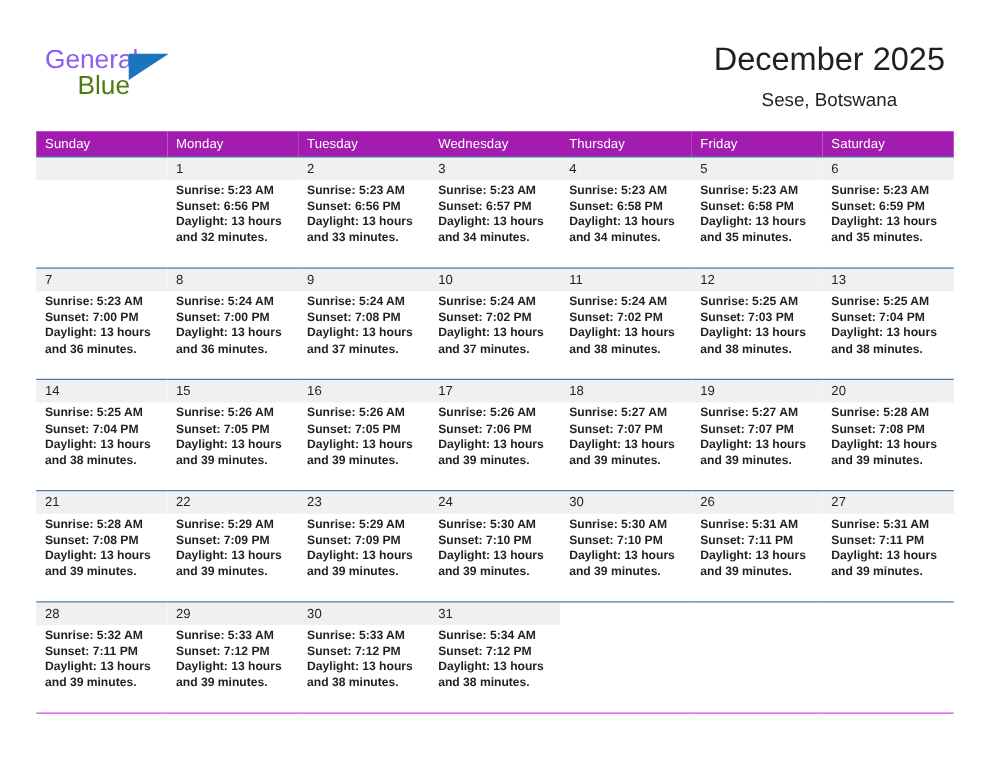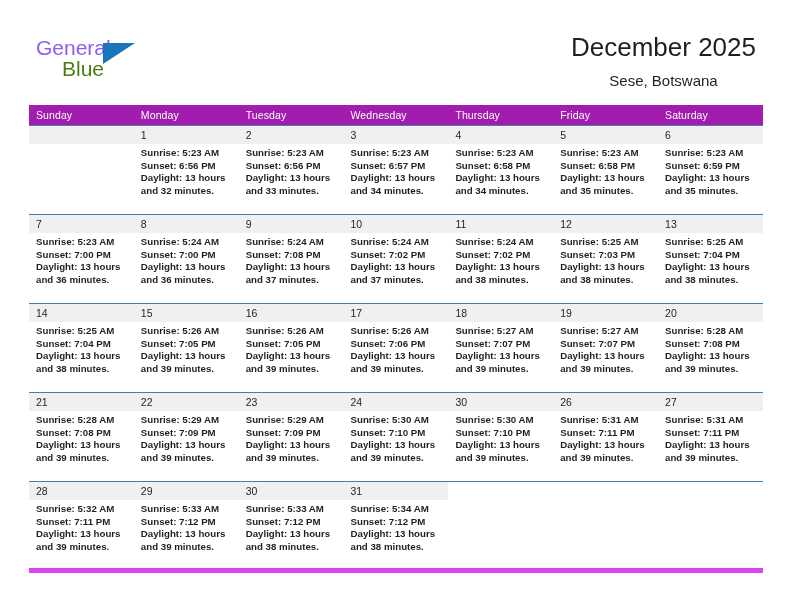--- a/index.html
+++ b/index.html
@@ -92,21 +92,21 @@
     letter-spacing: 0.1px;
   }
   .calendar td {
     vertical-align: top;
     padding: 0;
     border-top: 1px solid #4a7ca8;
     background: #ffffff;
     height: 89px;
   }
   .calendar tr.week:last-child td {
-    border-bottom: 5px solid #d946ef;
+    border-bottom: 1px solid #d946ef;
   }
   .daynum {
     display: block;
     background: #f0f0f0;
     font-size: 10.5px;
     color: #231f20;
     padding: 3px 0 3px 7px;
     height: 18px;
     line-height: 12px;
   }

